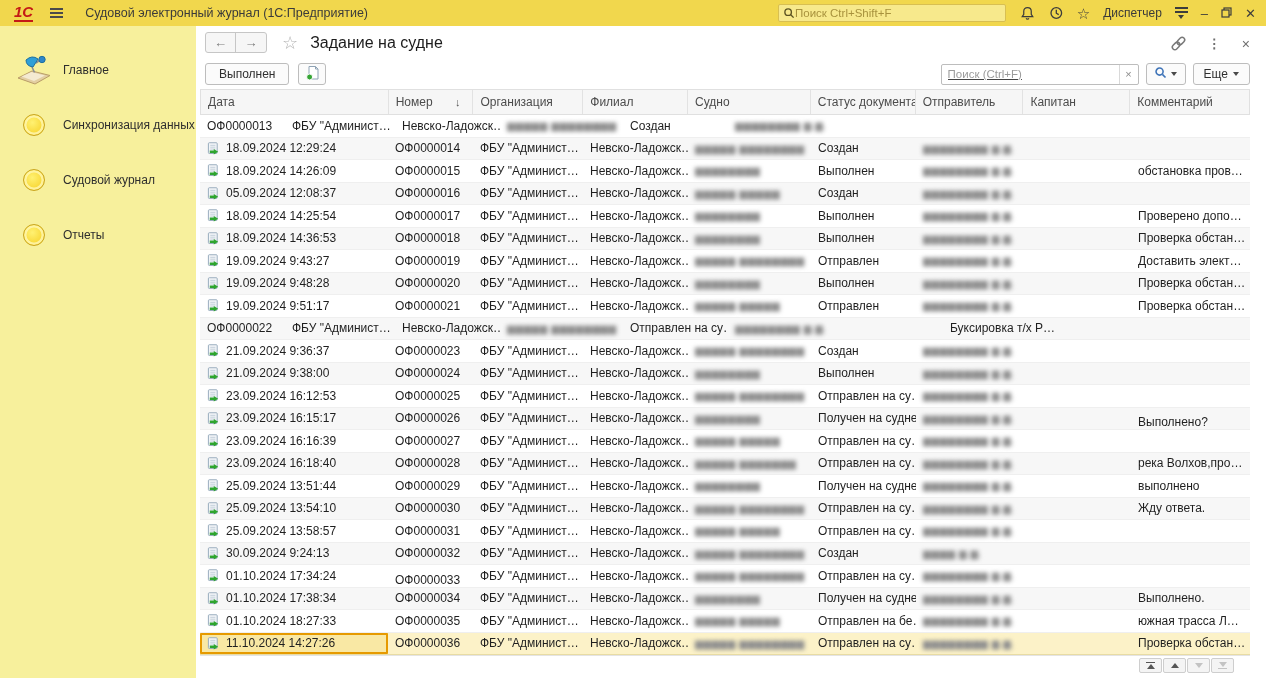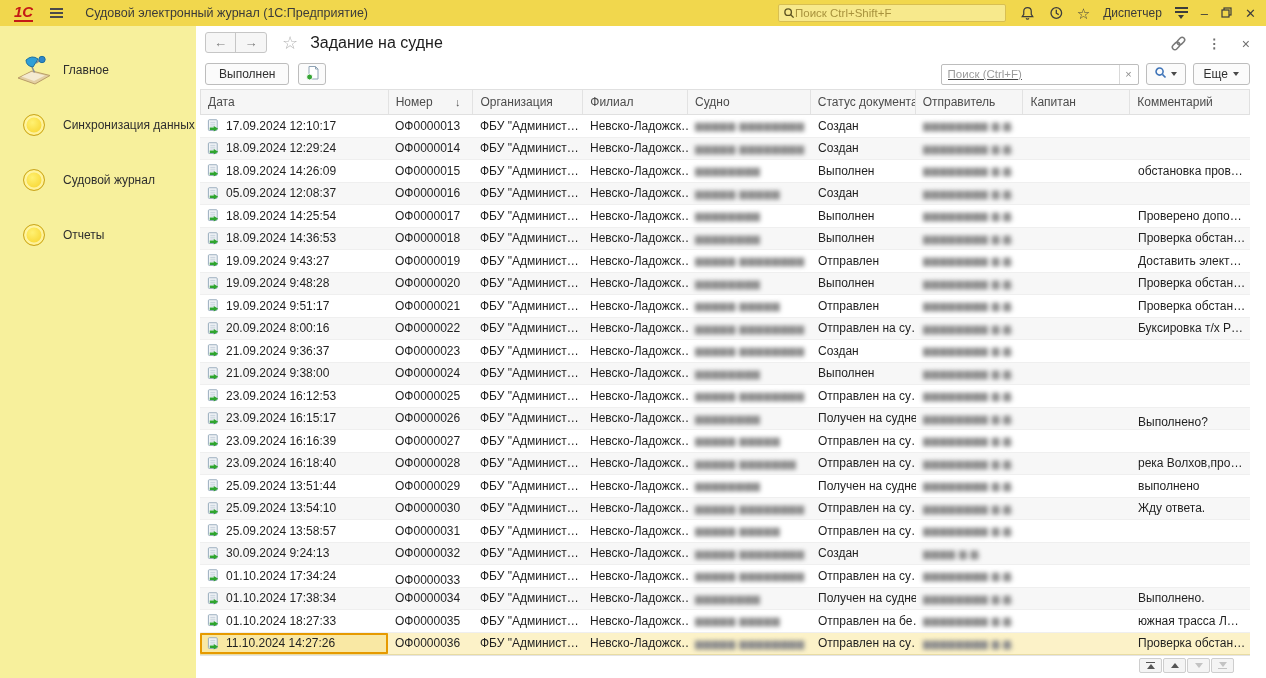--- a/index.html
+++ b/index.html
@@ -273,30 +273,20 @@
             </div>
             <div class="hcell" style="width: 107px;">
               <span>Капитан</span>
             </div>
             <div class="hcell" style="width: 119px;">
               <span>Комментарий</span>
             </div>
           </div>
         <div class="gbody" id="gbody">
             <div class="trow">
-              <div class="cell cell-date" style="width: 188px;">
-                <span style="display: flex;">
-                  <svg width="13" height="13" viewBox="0 0 14 14">
-                    <rect x="1.5" y="0.8" width="9.5" height="11.6" rx="1" fill="#f2f5f8" stroke="#93a7ba"></rect>
-                    <path d="M3.5 3.6h5.5M3.5 5.6h5.5M3.5 7.6h5.5" stroke="#c3cdd8" stroke-width="1" fill="none"></path>
-                    <path d="M3 9.2h4.3V7.6L12 10.5 7.3 13.4v-1.6H3z" fill="#2ea52e"></path>
-                  </svg>
-                </span>
-                <span>17.09.2024 12:10:17</span>
-              </div>
               <div class="cell cell-number" style="width: 85px;">
                 <span>ОФ0000013</span>
               </div>
               <div class="cell cell-org" style="width: 110px;">
                 <span>ФБУ "Админист…</span>
               </div>
               <div class="cell cell-branch" style="width: 105px;">
                 <span>Невско-Ладожск…</span>
               </div>
               <div class="cell cell-vessel" style="width: 123px;">
@@ -597,30 +587,20 @@
                 <span class="redacted">▆▆▆▆▆▆▆▆ ▆.▆.</span>
               </div>
               <div class="cell cell-captain" style="width: 107px;">
                 <span></span>
               </div>
               <div class="cell cell-comment" style="width: 119px;">
                 <span>Проверка обстан…</span>
               </div>
             </div>
             <div class="trow alt">
-              <div class="cell cell-date" style="width: 188px;">
-                <span style="display: flex;">
-                  <svg width="13" height="13" viewBox="0 0 14 14">
-                    <rect x="1.5" y="0.8" width="9.5" height="11.6" rx="1" fill="#f2f5f8" stroke="#93a7ba"></rect>
-                    <path d="M3.5 3.6h5.5M3.5 5.6h5.5M3.5 7.6h5.5" stroke="#c3cdd8" stroke-width="1" fill="none"></path>
-                    <path d="M3 9.2h4.3V7.6L12 10.5 7.3 13.4v-1.6H3z" fill="#2ea52e"></path>
-                  </svg>
-                </span>
-                <span>20.09.2024 8:00:16</span>
-              </div>
               <div class="cell cell-number" style="width: 85px;">
                 <span>ОФ0000022</span>
               </div>
               <div class="cell cell-org" style="width: 110px;">
                 <span>ФБУ "Админист…</span>
               </div>
               <div class="cell cell-branch" style="width: 105px;">
                 <span>Невско-Ладожск…</span>
               </div>
               <div class="cell cell-vessel" style="width: 123px;">

